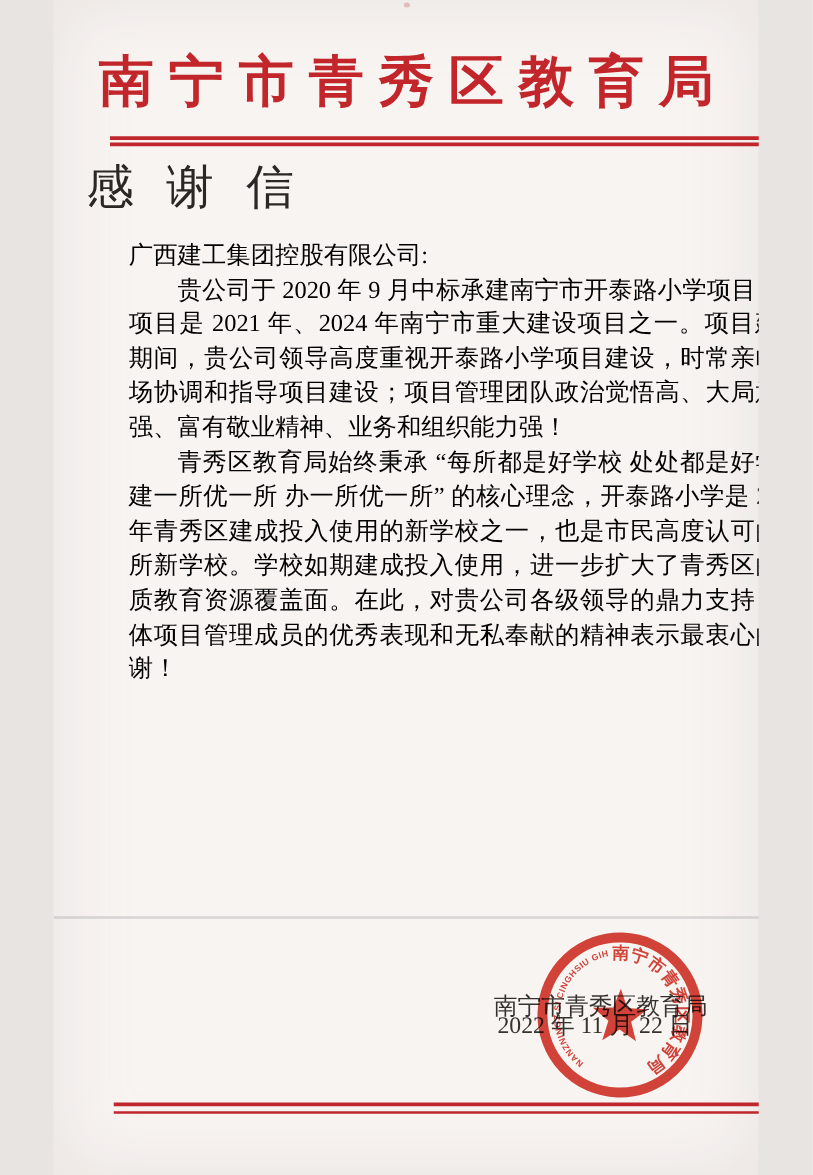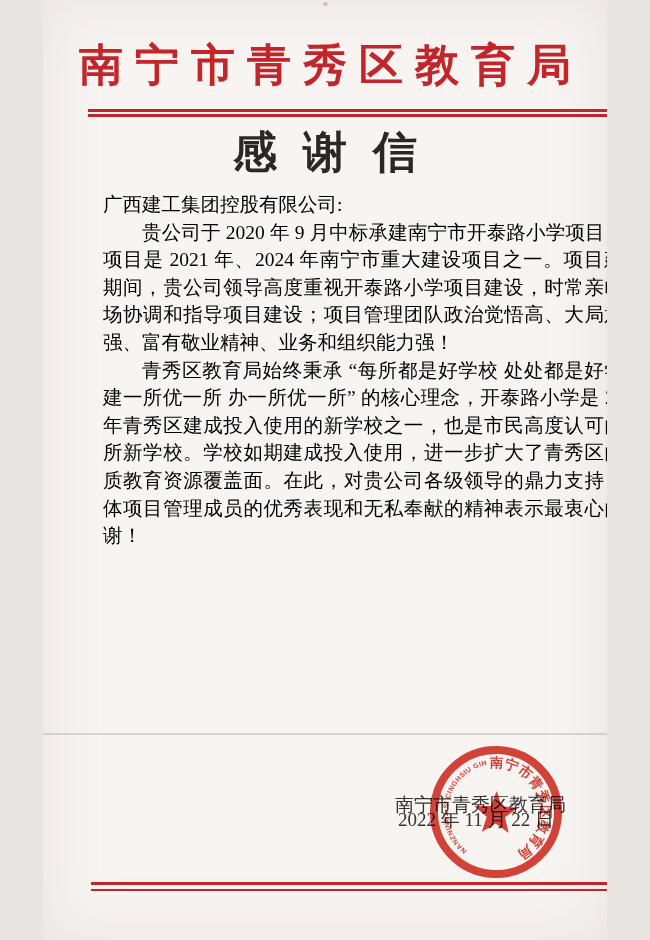--- a/index.html
+++ b/index.html
@@ -13,22 +13,22 @@
     background:#d8aaa6; border-radius:50%; opacity:.7; }
   .letterhead {
     position:absolute; top:44px; left:0; right:0; text-align:center;
     font-size:44px; font-weight:bold; color:#c2252a;
     letter-spacing:12px; text-indent:12px; line-height:1; white-space:nowrap;
   }
   .rule-top { position:absolute; top:109px; left:45px; width:572px; }
   .rule-top .r1 { height:2.5px; background:#c0262c; }
   .rule-top .r2 { height:3px;  background:#c0262c; margin-top:2.5px; }
   .doc-title {
-    position:absolute; top:131px; left:0; right:0; margin:0; text-align:center;
-    font-size:44px; font-weight:bold; color:#2b2724;
+    position:absolute; top:131px; left:0; right:0; margin:0; 
+    font-size:38px; font-weight:normal; color:#2b2724;
     letter-spacing:26px; text-indent:26px; line-height:1;
   }
   .body-text {
     position:absolute; top:191px; left:60px; width:541px;
     font-size:19.5px; line-height:27.6px; color:#000000;
     text-align:justify; text-justify:inter-ideograph;
   }
   .body-text p { margin:0; }
   .para { text-indent:2em; }
   .scan-line { position:absolute; top:733px; left:0; width:650px; height:2px;

